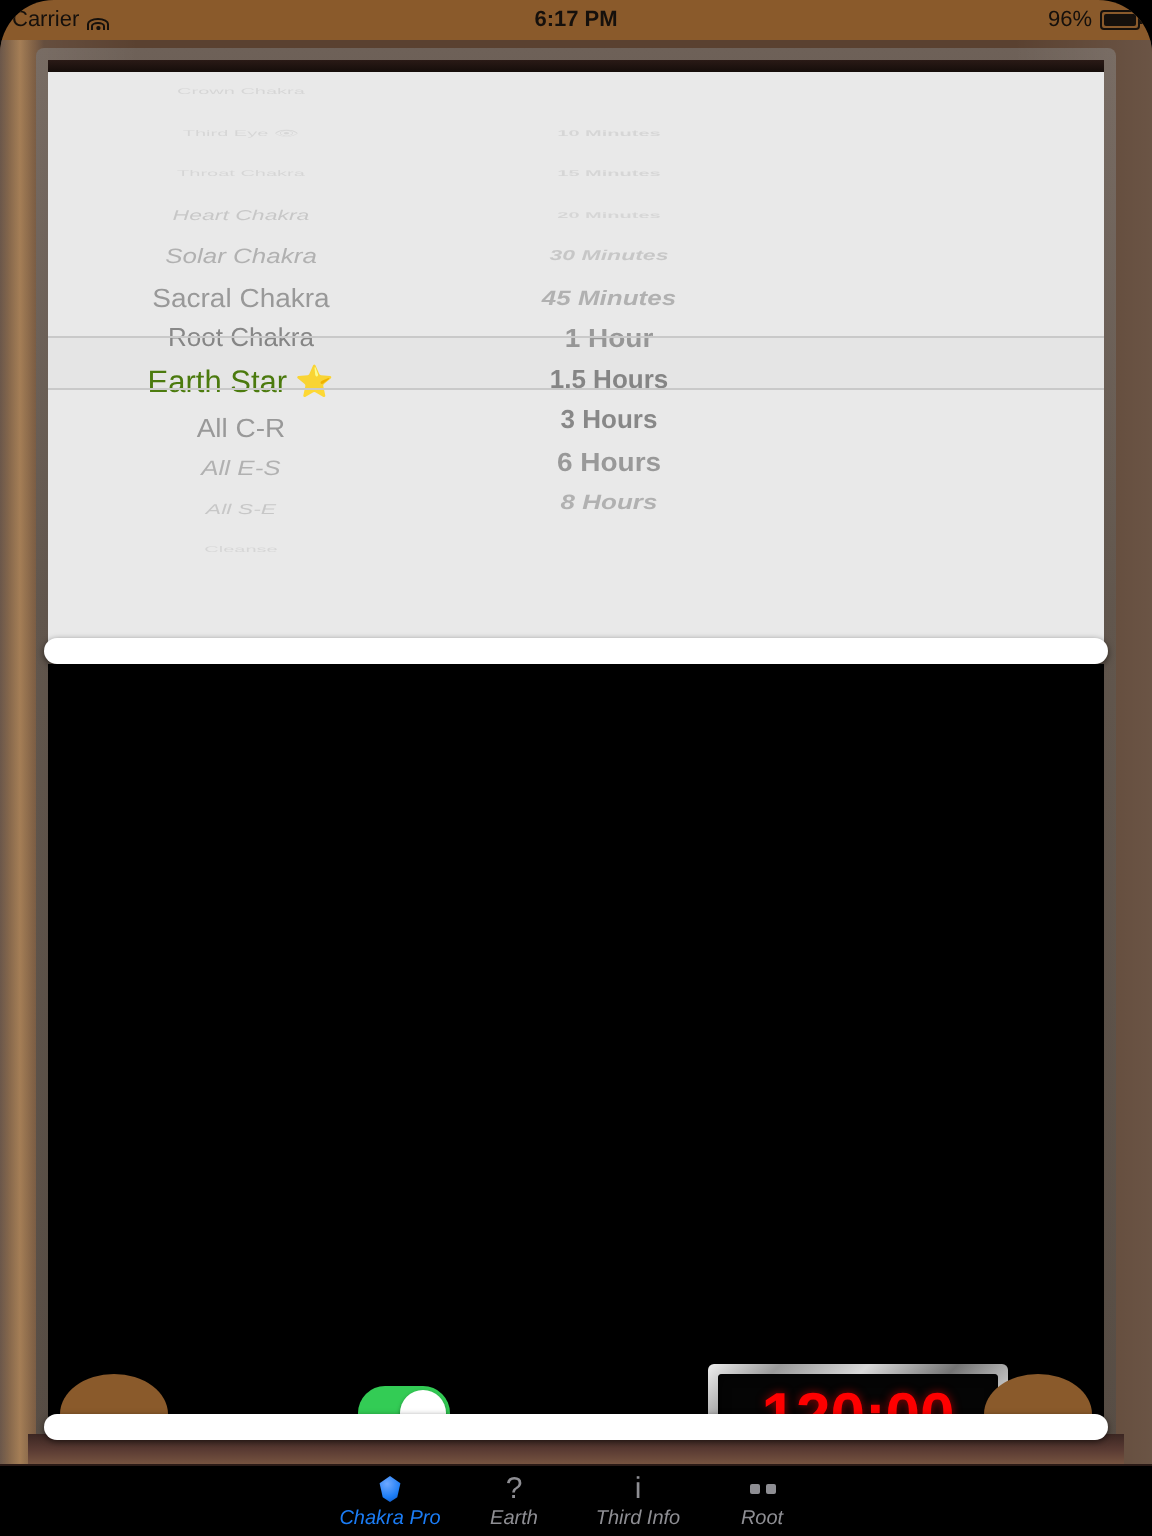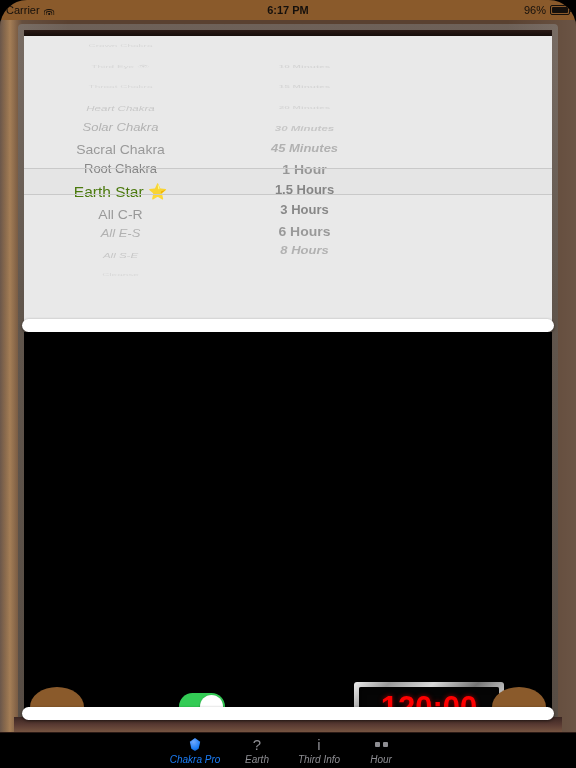--- a/index.html
+++ b/index.html
@@ -258,17 +258,17 @@
       <div class="tico">i</div>
       <div class="tlbl">Third Info</div>
     </div>
     <div class="tab">
       <div class="tico">
           <span class="dots">
             <i></i>
             <i></i>
           </span>
         </div>
-      <div class="tlbl">Hour</div>
+      <div class="tlbl">Root</div>
     </div>
   </div>
 
 </div>
 
 </body></html>

